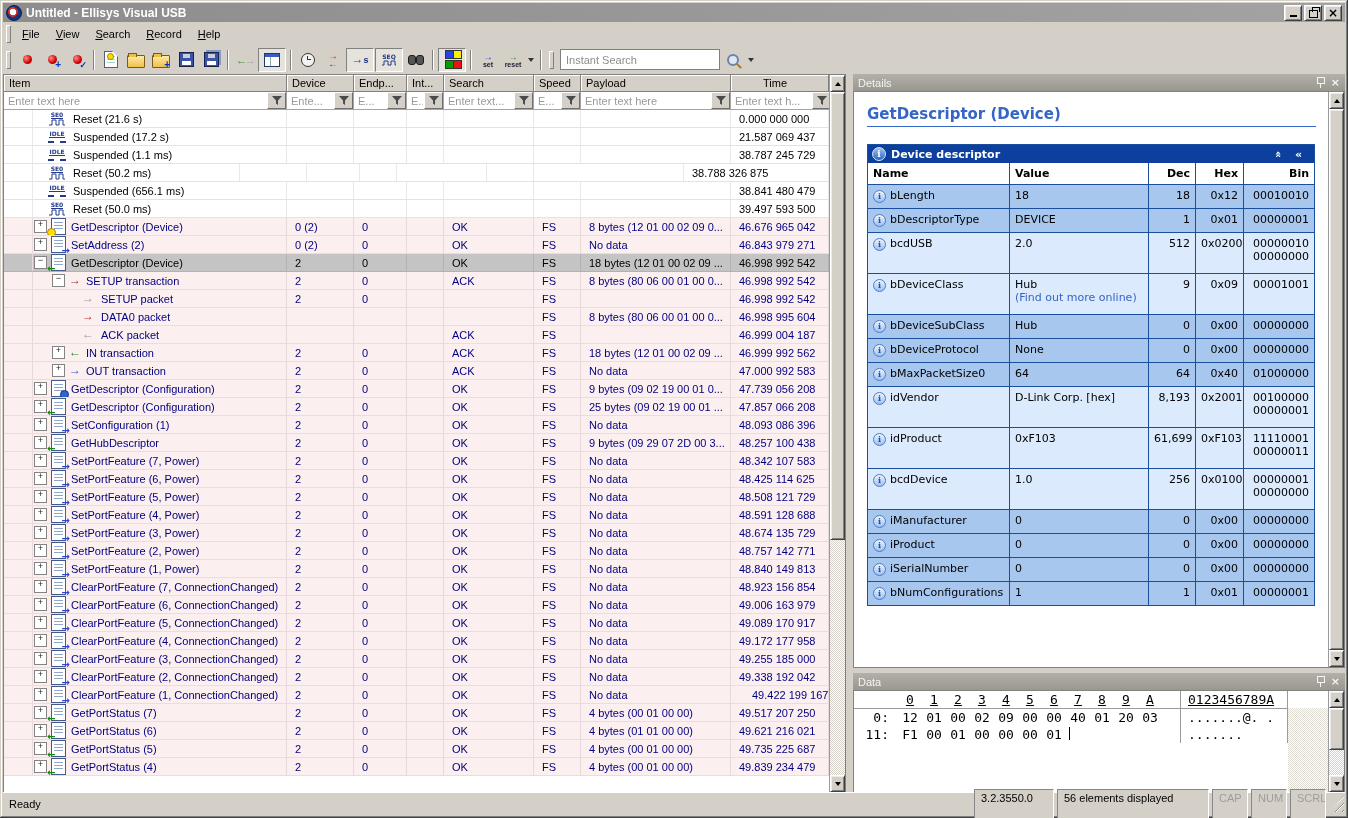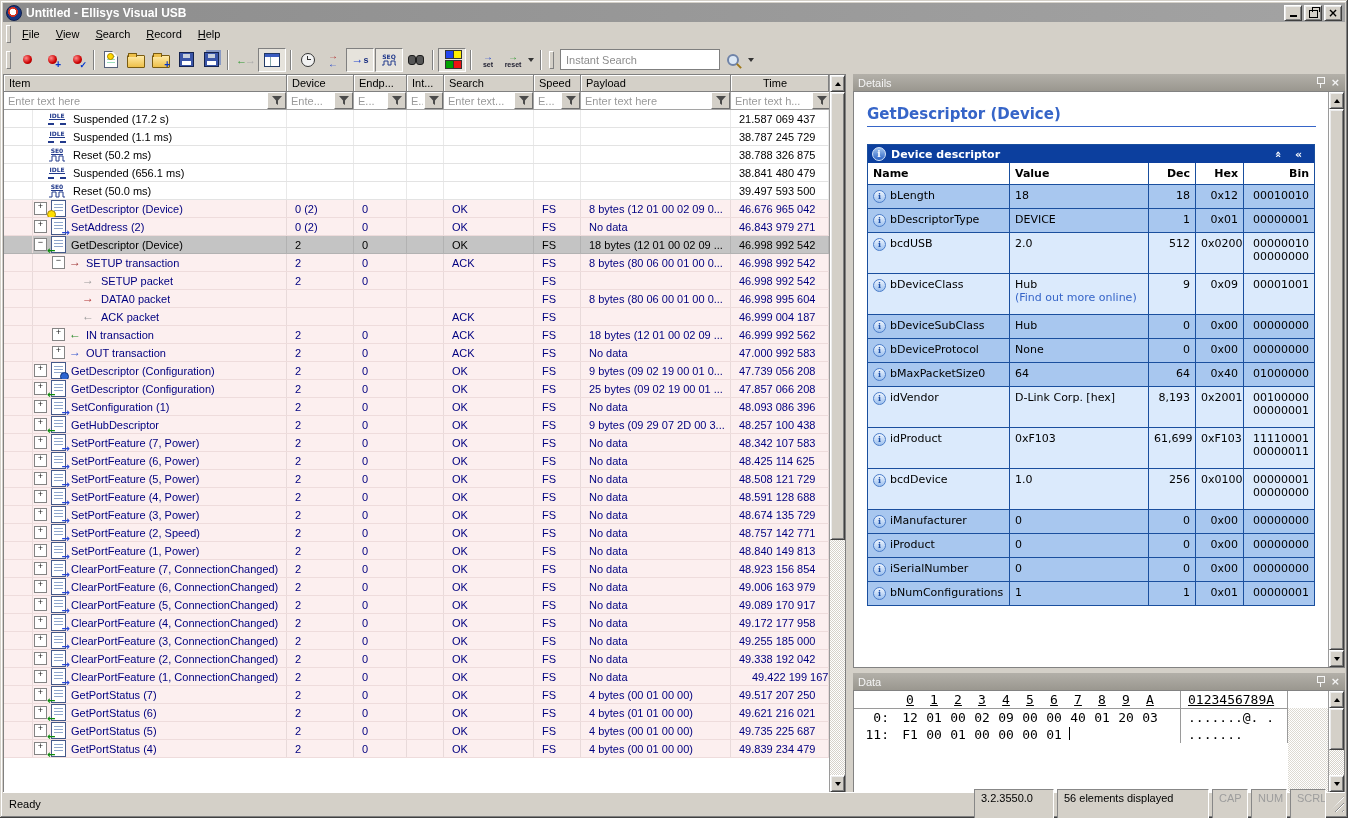--- a/index.html
+++ b/index.html
@@ -415,20 +415,40 @@
                 <path d="M0 0 H10 L6 4.5 V9 L4 7.5 V4.5 Z" fill="#4a4a4a"></path>
               </svg>
             </span>
           </div>
         </div>
       <div class="gbody" id="gbody">
           <div class="trow r-bus">
             <div class="cell c-item" style="width: 283px;">
               <span class="gutter"></span>
               <span class="sp" style="width: 6px;"></span>
+              <span class="se0">
+                <b>SE0</b>
+                <svg width="18" height="7" viewBox="0 0 18 7">
+                  <path d="M1 6 H4 V1 H8 V6 H11 V1 H15 V6 H17" fill="none" stroke="#223a8c" stroke-width="1"></path>
+                </svg>
+              </span>
+              <span class="lbl">Reset (21.6 s)</span>
+            </div>
+            <div class="cell" style="width: 67px;"></div>
+            <div class="cell" style="width: 53px;"></div>
+            <div class="cell" style="width: 37px;"></div>
+            <div class="cell" style="width: 90px;"></div>
+            <div class="cell" style="width: 47px;"></div>
+            <div class="cell" style="width: 150px;"></div>
+            <div class="cell" style="width: 101px; flex: 1 1 0%;">0.000 000 000</div>
+          </div>
+          <div class="trow r-bus">
+            <div class="cell c-item" style="width: 283px;">
+              <span class="gutter"></span>
+              <span class="sp" style="width: 6px;"></span>
               <span class="idle">
                 <b>IDLE</b>
                 <i></i>
               </span>
               <span class="lbl">Suspended (17.2 s)</span>
             </div>
             <div class="cell" style="width: 67px;"></div>
             <div class="cell" style="width: 53px;"></div>
             <div class="cell" style="width: 37px;"></div>
             <div class="cell" style="width: 90px;"></div>
@@ -448,21 +468,21 @@
             </div>
             <div class="cell" style="width: 67px;"></div>
             <div class="cell" style="width: 53px;"></div>
             <div class="cell" style="width: 37px;"></div>
             <div class="cell" style="width: 90px;"></div>
             <div class="cell" style="width: 47px;"></div>
             <div class="cell" style="width: 150px;"></div>
             <div class="cell" style="width: 101px; flex: 1 1 0%;">38.787 245 729</div>
           </div>
           <div class="trow r-bus">
-            <div class="cell c-item" style="width: 283px;">
+            <div class="cell c-item" style="width: 236px;">
               <span class="gutter"></span>
               <span class="sp" style="width: 6px;"></span>
               <span class="se0">
                 <b>SE0</b>
                 <svg width="18" height="7" viewBox="0 0 18 7">
                   <path d="M1 6 H4 V1 H8 V6 H11 V1 H15 V6 H17" fill="none" stroke="#223a8c" stroke-width="1"></path>
                 </svg>
               </span>
               <span class="lbl">Reset (50.2 ms)</span>
             </div>
@@ -854,21 +874,21 @@
           <div class="trow r-evt">
             <div class="cell c-item" style="width: 283px;">
               <span class="gutter"></span>
               <span class="sp" style="width: 1px;"></span>
               <span class="exp">+</span>
               <span class="sp" style="width: 4px;"></span>
               <span class="doc">
                 <i class="lines"></i>
                 <i class="bdg bdg-out">→</i>
               </span>
-              <span class="lbl">SetPortFeature (2, Speed)</span>
+              <span class="lbl">SetPortFeature (2, Power)</span>
             </div>
             <div class="cell" style="width: 67px;">2</div>
             <div class="cell" style="width: 53px;">0</div>
             <div class="cell" style="width: 37px;"></div>
             <div class="cell" style="width: 90px;">OK</div>
             <div class="cell" style="width: 47px;">FS</div>
             <div class="cell" style="width: 150px;">No data</div>
             <div class="cell" style="width: 101px; flex: 1 1 0%;">48.757 142 771</div>
           </div>
           <div class="trow r-evt">

